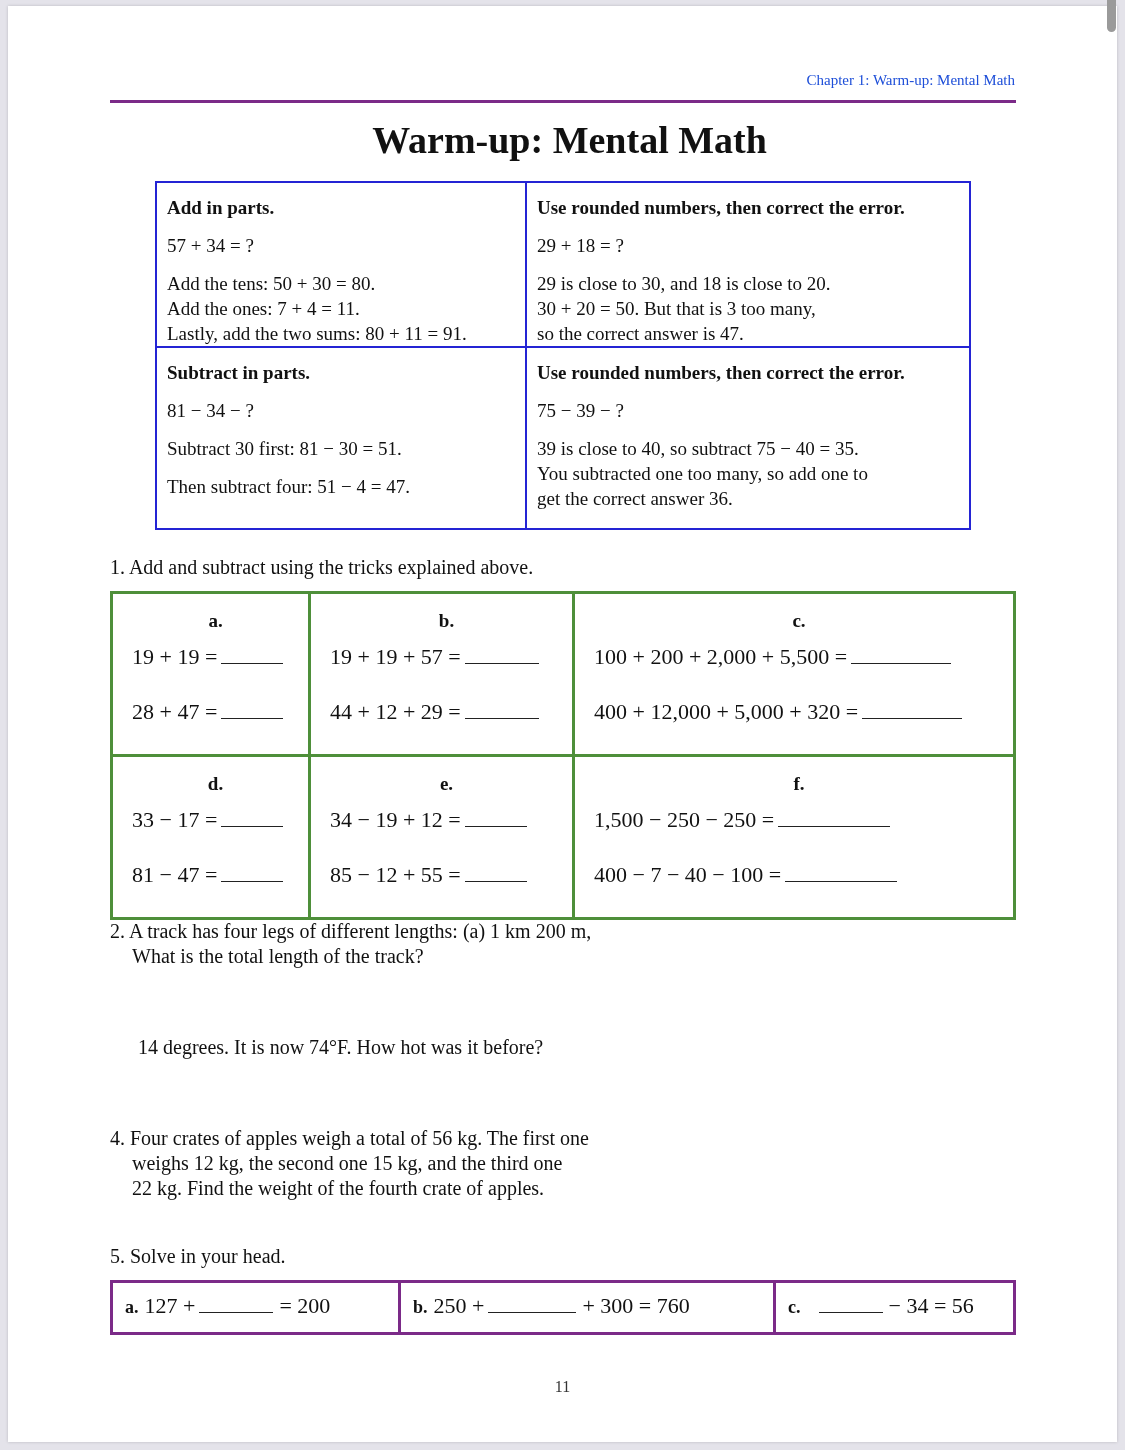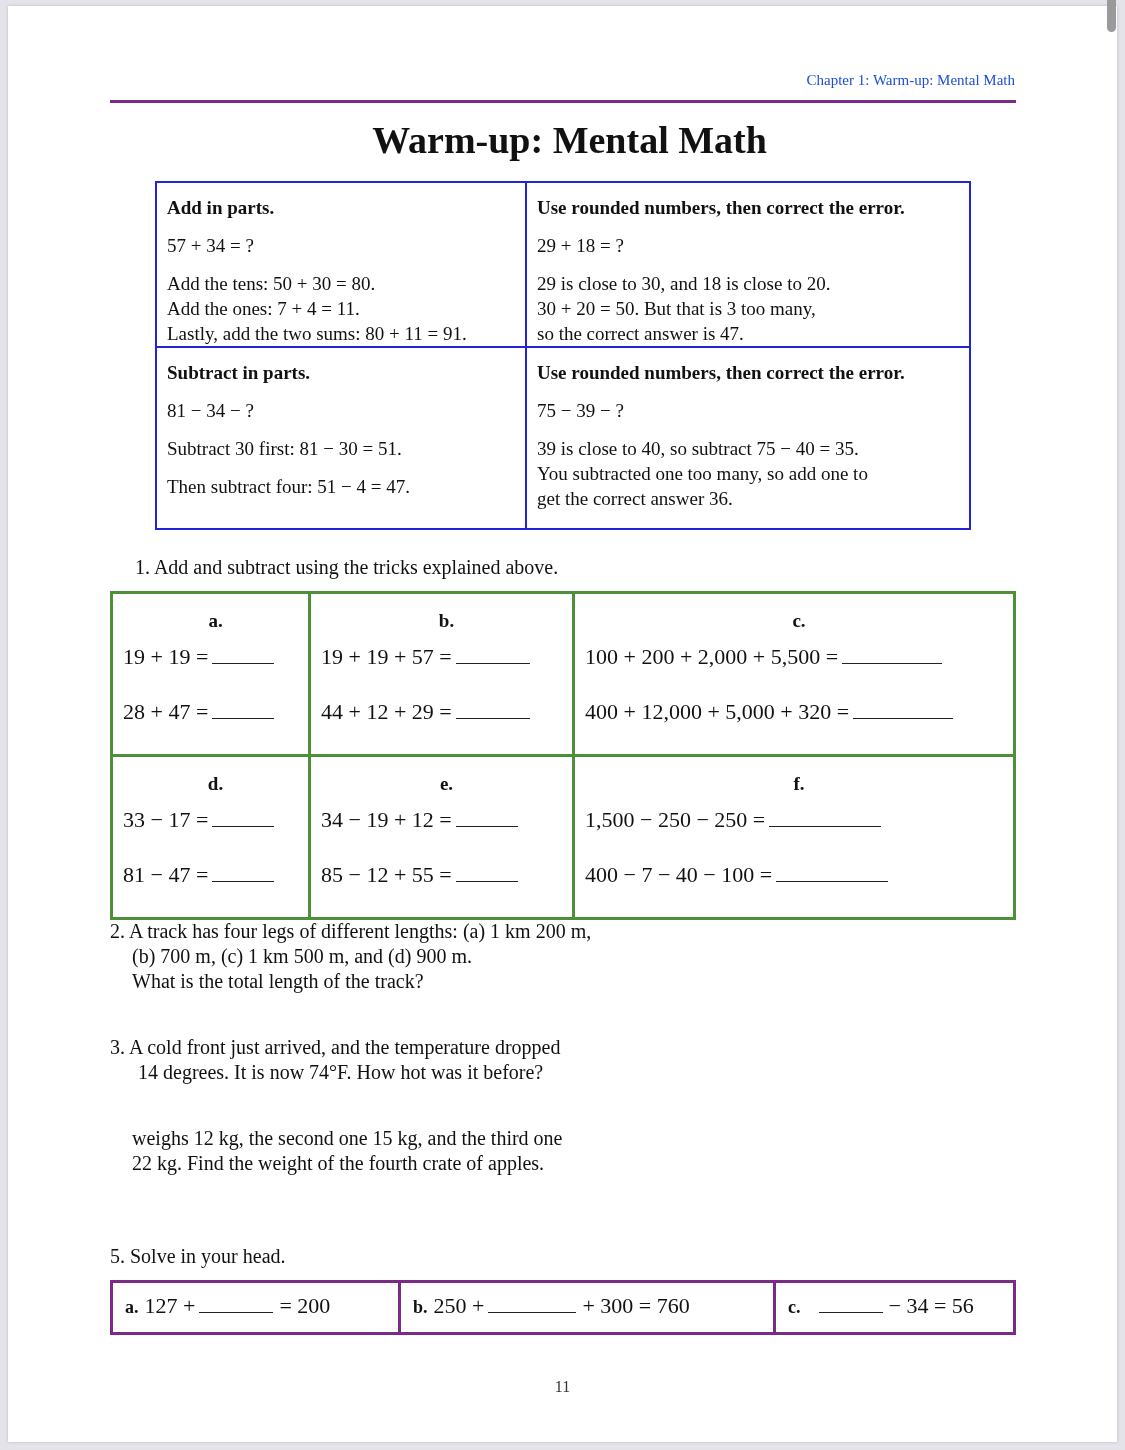--- a/index.html
+++ b/index.html
@@ -32,30 +32,30 @@
   .box-blue {
     position:absolute; left:155px; top:181px; width:816px; height:349px;
     border-collapse:collapse;
   }
   .box-blue td {
     border:2px solid #2424d4; vertical-align:top; padding:12px 10px 0 10px;
     font-size:19px; line-height:25px;
   }
   .box-blue .h { font-weight:bold; margin-bottom:13px; }
   .box-blue .p { margin-bottom:13px; }
-  .q1-label { position:absolute; left:110px; top:556px; font-size:20px;margin-left:25px; }
+  .q1-label { position:absolute; left:110px; top:556px; font-size:20px; }
   .box-green {
     position:absolute; left:110px; top:591px; width:906px; height:293px;
     border-collapse:collapse;
   }
   .box-green td {
     border:3px solid #4e8f3a; vertical-align:top; padding:0 0 0 10px; font-size:22px;
   }
   .box-green .lbl { text-align:center; font-weight:bold; font-size:19px; margin-top:16px; margin-bottom:12px; }
-  .box-green .eq { height:55px; line-height:26px; white-space:nowrap; }
+  .box-green .eq { height:55px; line-height:26px; white-space:nowrap;margin-left:9px; }
   .blank { display:inline-block; border-bottom:1.5px solid #222; height:18px; vertical-align:baseline; margin-left:4px; }
   .problem { position:absolute; left:110px; font-size:20px; line-height:25px; }
   .problem .indent { padding-left:22px; }
   .box-purple {
     position:absolute; left:110px; top:1280px; width:906px; height:55px;
     border-collapse:collapse;
   }
   .box-purple td { border:3px solid #7b2a88; font-size:22px; padding:0 0 4px 12px; white-space:nowrap; }
   .box-purple b { font-size:18px; margin-right:6px; }
   .page-num { position:absolute; left:0; width:1125px; top:1378px; text-align:center; font-size:16px; color:#333; }
@@ -142,30 +142,29 @@
       <div class="lbl">f.</div>
       <div class="eq"><span>1,500 − 250 − 250 =</span><span class="blank" style="width:112px"></span></div>
       <div class="eq"><span>400 − 7 − 40 − 100 =</span><span class="blank" style="width:112px"></span></div>
     </td>
   </tr>
 </tbody>
   </table>
 
 <div class="problem" style="top:919px">
   <div>2. A track has four legs of different lengths: (a) 1 km 200 m,</div>
-  <div class="indent">(b) 700 m, (c) 1 km 500 m, and (d) 900 m.</div>
   <div class="indent">What is the total length of the track?</div>
 </div>
 
 <div class="problem" style="top:1035px">
-  <div>3. A cold front just arrived, and the temperature dropped</div>
   <div class="indent" style="padding-left:28px">14 degrees. It is now 74°F. How hot was it before?</div>
 </div>
 
 <div class="problem" style="top:1126px">
+  <div>4. Four crates of apples weigh a total of 56 kg. The first one</div>
   <div class="indent">weighs 12 kg, the second one 15 kg, and the third one</div>
   <div class="indent">22 kg. Find the weight of the fourth crate of apples.</div>
 </div>
 
 <div class="problem" style="top:1244px">5. Solve in your head.</div>
 
 <table class="box-purple">
   <tbody>
       <tr>
     <td style="width:273px">

